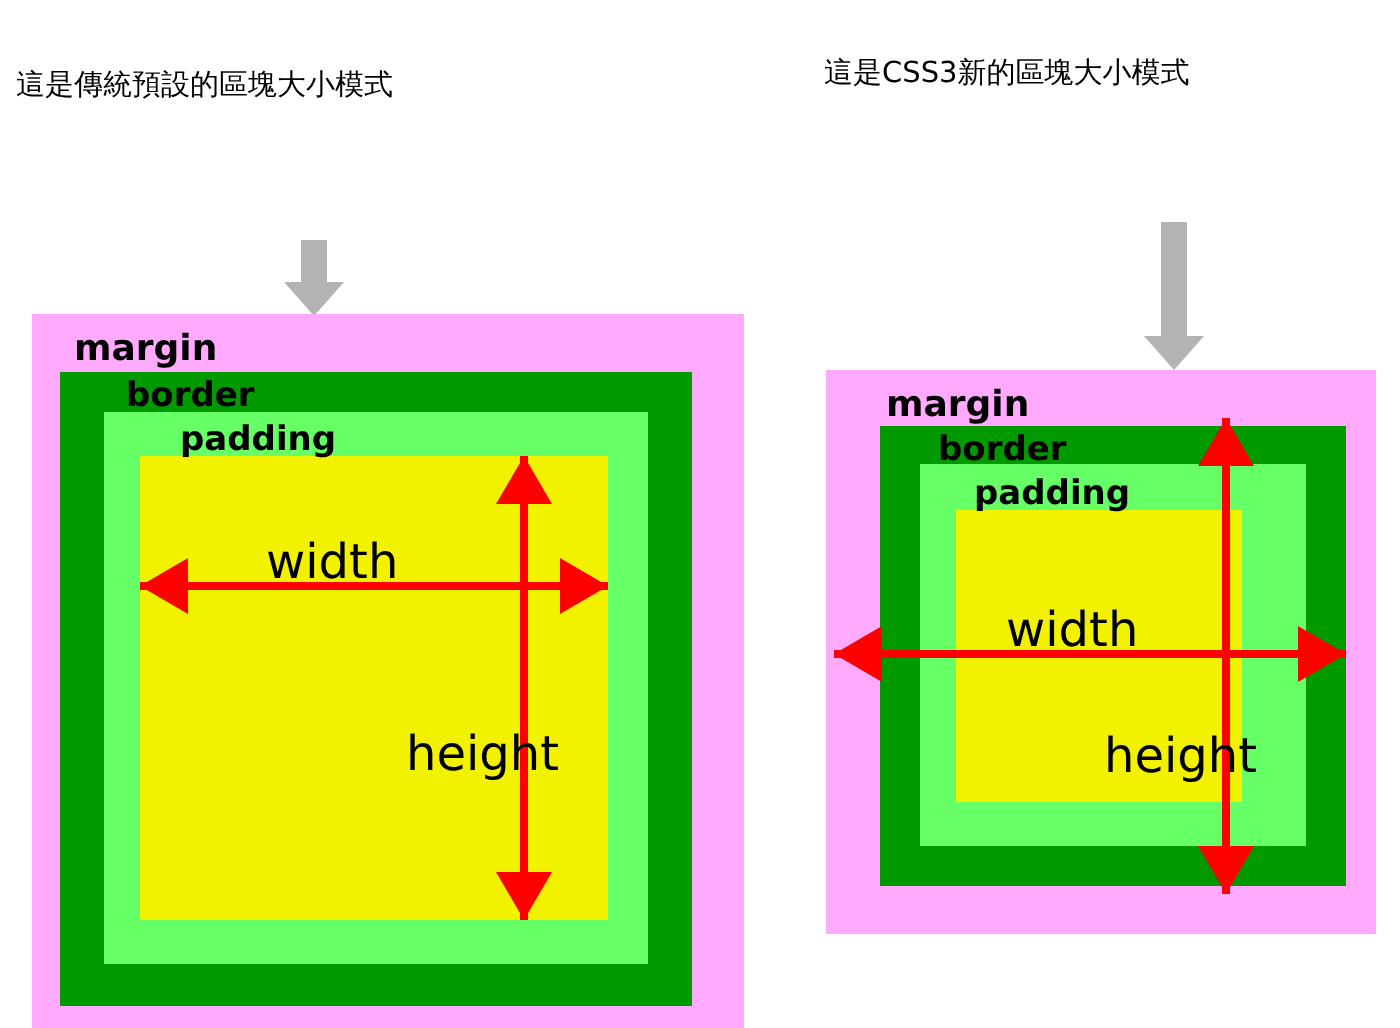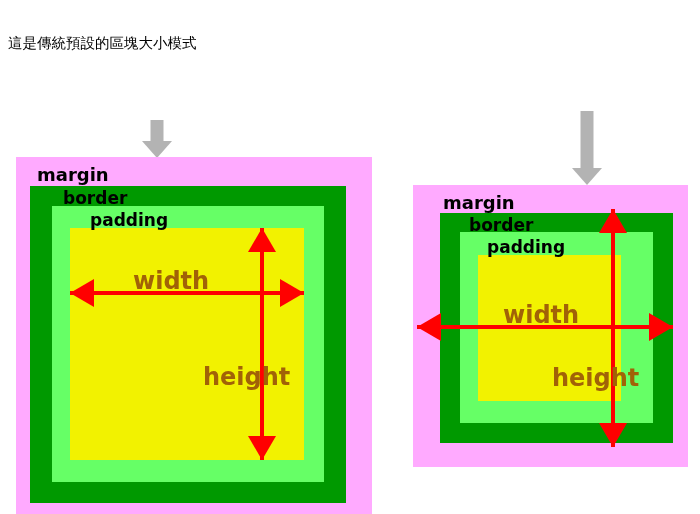--- a/index.html
+++ b/index.html
@@ -125,22 +125,22 @@
     transform: translateX(-50%);
     width: 0; height: 0;
     border-left: 14px solid transparent;
     border-right: 14px solid transparent;
   }
   .arrow-v .tip-t { top: 0;    border-bottom: 24px solid #ff0000; }
   .arrow-v .tip-b { bottom: 0; border-top: 24px solid #ff0000; }
 
   .dim-label {
     position: absolute;
-    font-weight: bold;
-    color: #a16207;
+    font-weight: normal;
+    color: #000000;
     white-space: nowrap;
     z-index: 9;
   }
 </style>
 </head>
 <body>
 
 <div class="panel" id="panel-left">
 
   <div class="caption" id="caption-left">
@@ -175,20 +175,21 @@
     <div class="line"></div>
     <div class="tip-t"></div>
     <div class="tip-b"></div>
   </div>
   <div class="dim-label" style="left:203px; top:347px; font-size:24px;">height</div>
 </div>
 
 <div class="panel" id="panel-right"></div>
 
 <div class="caption" id="caption-right">
+  <div class="cap-line cap-line-1">這是CSS3新的區塊大小模式</div>
 </div>
 
 <div class="gray-arrow" id="gray-arrow-right">
   <div class="shaft"></div>
   <div class="head"></div>
 </div>
 
 <div class="margin-box" style="left:413px; top:185px; width:275px; height:282px;"></div>
 
 <div class="border-box-layer" style="left:440px; top:213px; width:233px; height:230px;"></div>

